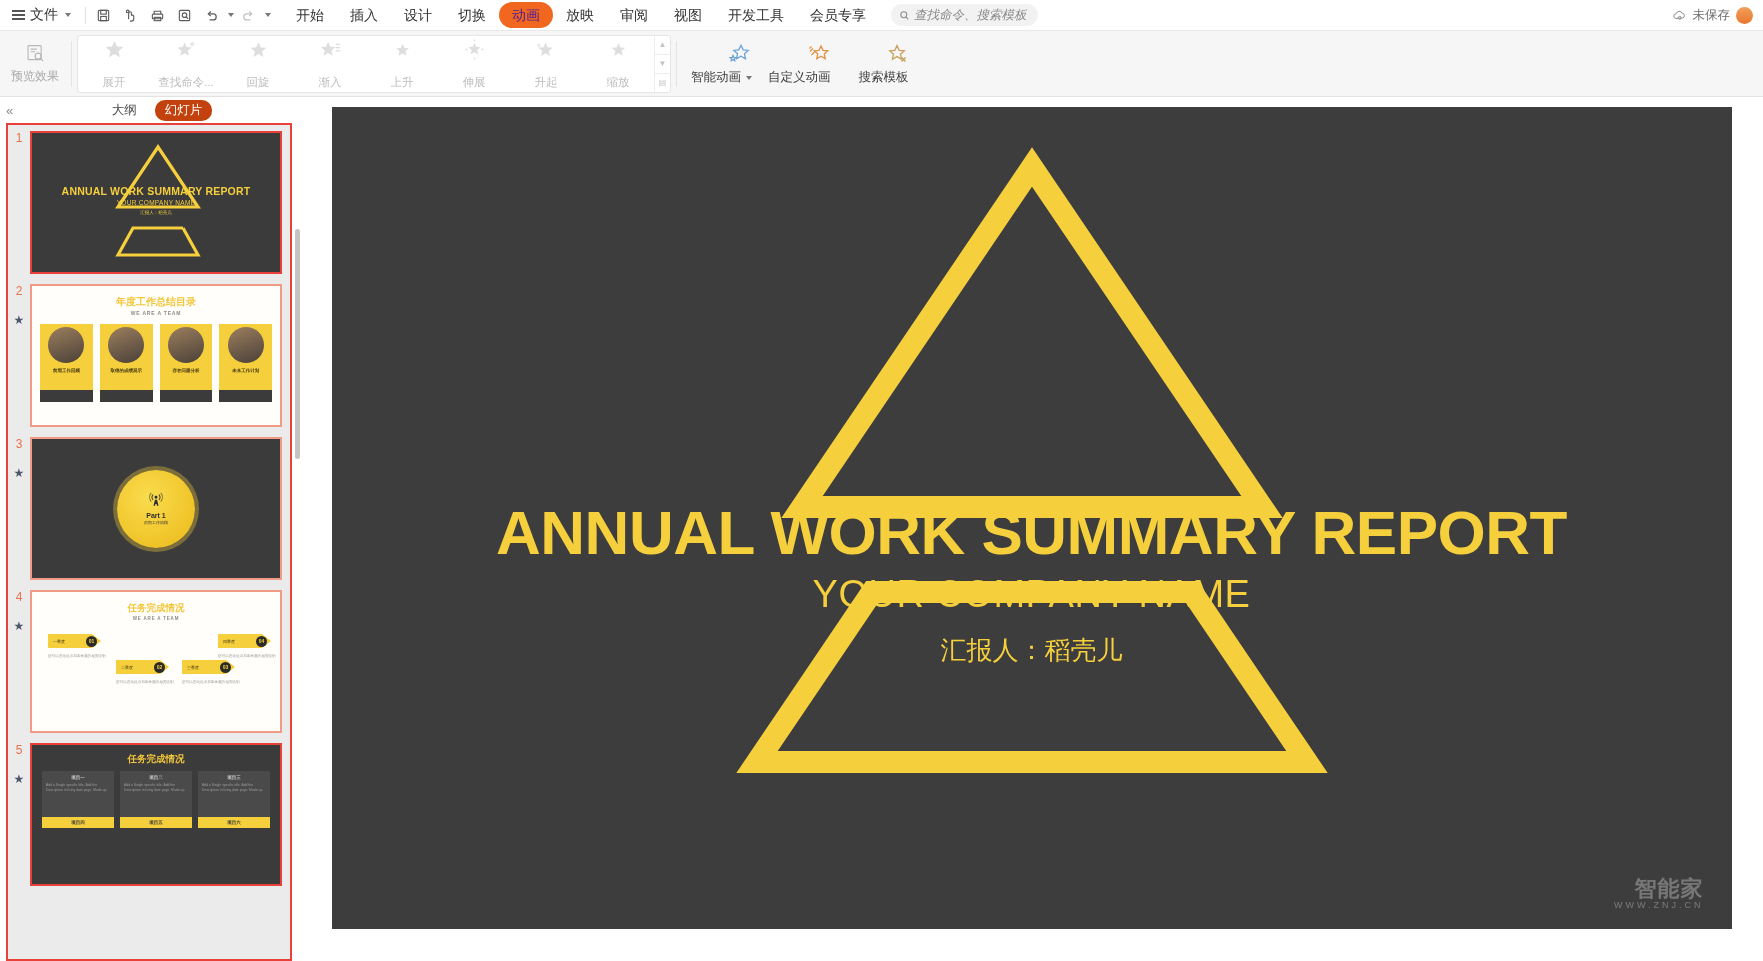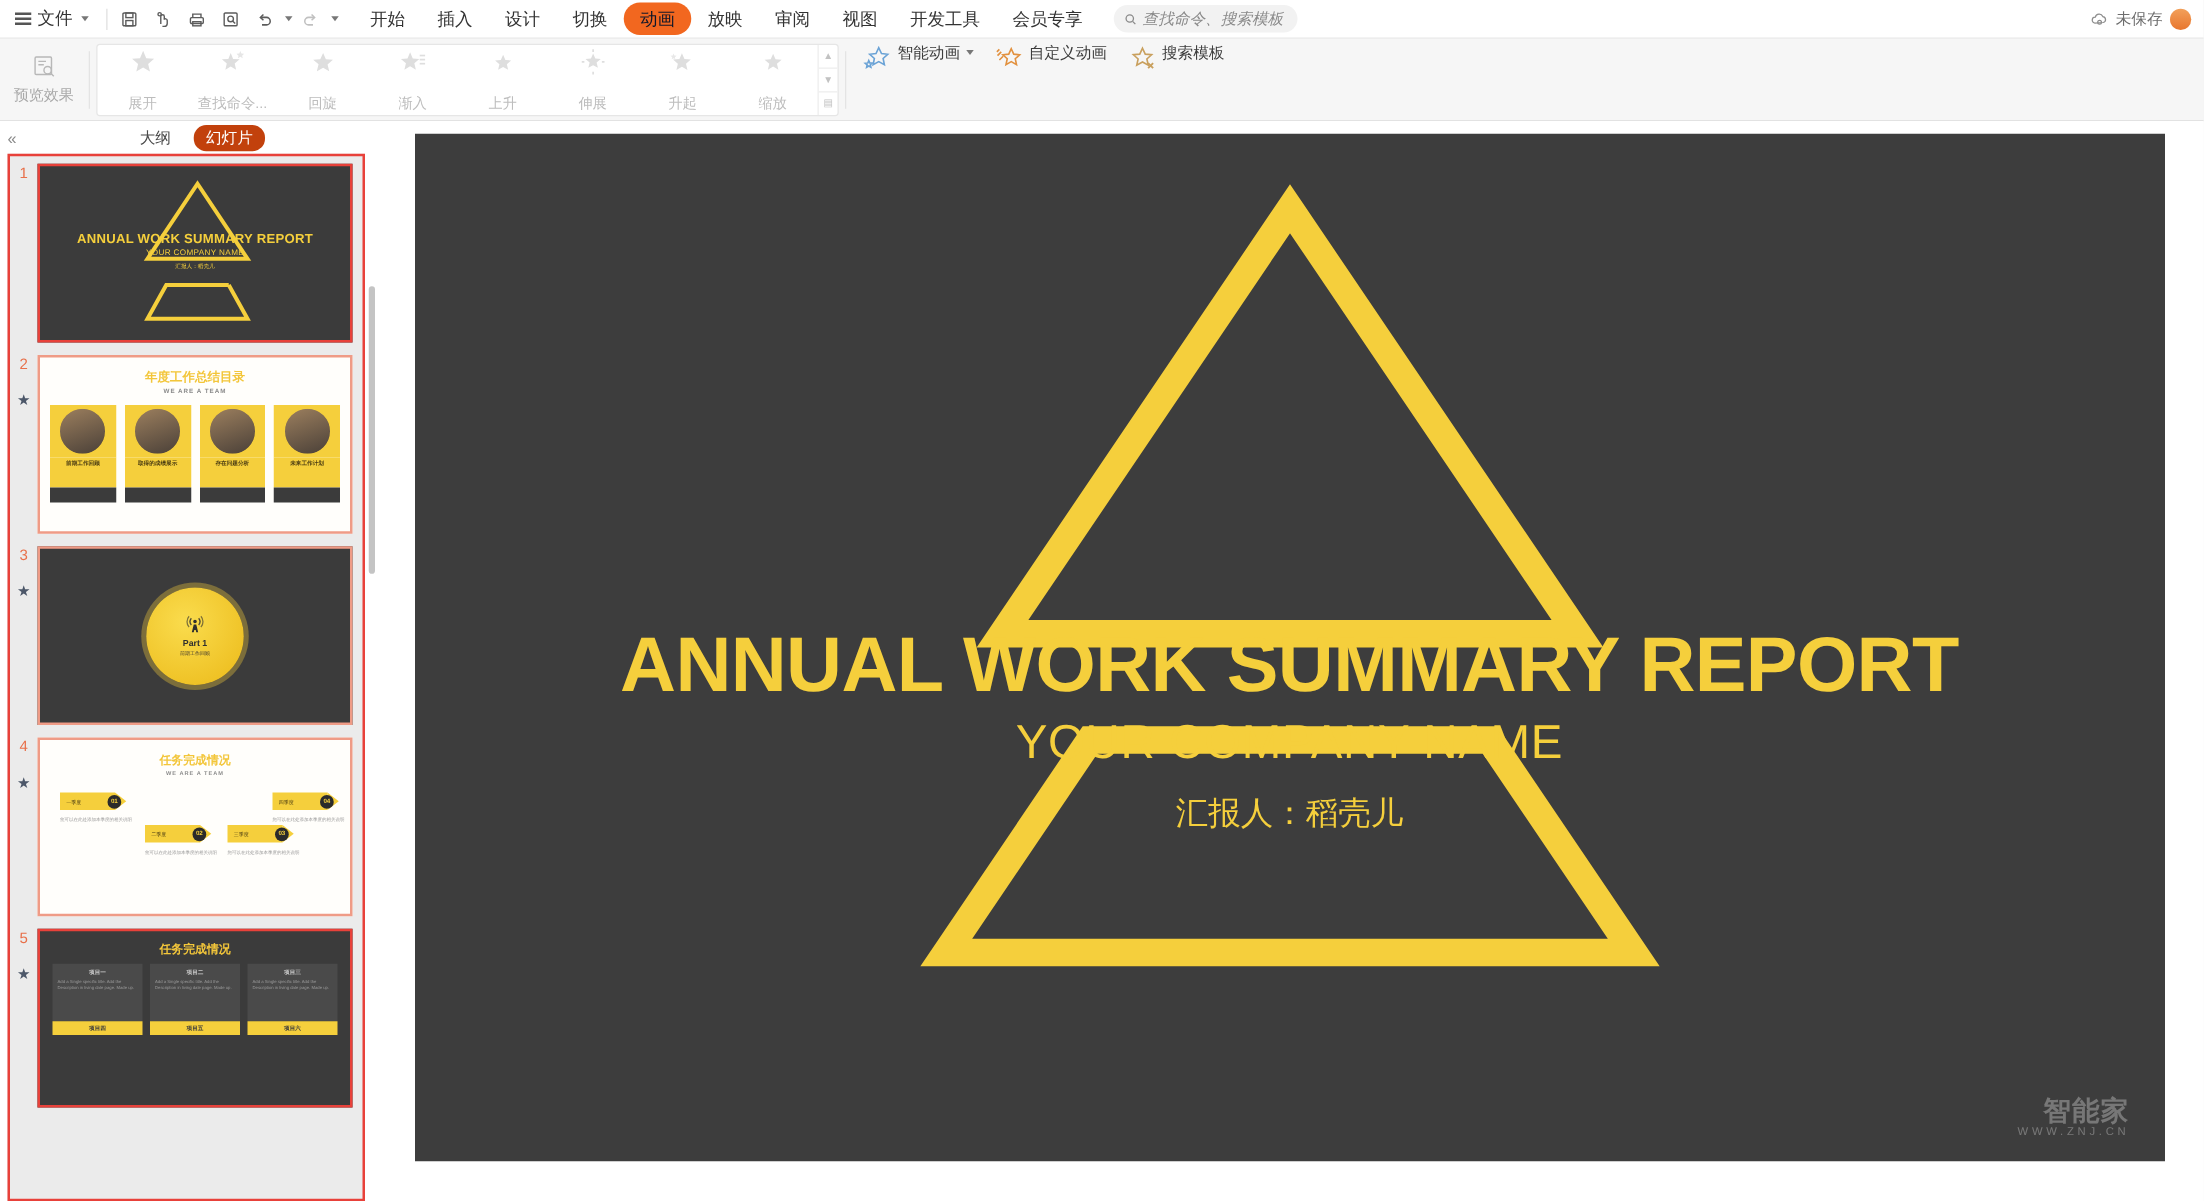--- a/index.html
+++ b/index.html
@@ -31,21 +31,21 @@
     width: 25px; height: 25px; display: flex; align-items: center;
     justify-content: center; border-radius: 3px; color: #5c5c5c;
   }
   .qbtn svg { display: block; }
   .qbtn.dim { opacity: .38; }
   .tabs { display: flex; align-items: center; margin-left: 12px; }
   .tab {
     font-size: 14px; color: #333; padding: 3px 13px;
     border-radius: 13px; line-height: 20px; white-space: nowrap;
   }
-  .tab.active { background: #f2671f; color: #0f172a; }
+  .tab.active { background: #f2671f; color: #4c1d95; }
   .searchbox {
     margin-left: 12px; display: flex; align-items: center; gap: 4px;
     background: #f2f2f2; border-radius: 12px; height: 22px;
     padding: 0 11px 0 8px; font-size: 12.5px; color: #8a8a8a; font-style: italic;
   }
   .mb-right {
     position: absolute; right: 10px; top: 0; height: 31px;
     display: flex; align-items: center; gap: 6px;
     font-size: 12.5px; color: #6d6d6d;
   }
@@ -77,22 +77,22 @@
   .gal-scroll {
     width: 16px; display: flex; flex-direction: column;
     border-left: 1px solid #ededed;
   }
   .gal-scroll span {
     flex: 1; display: flex; align-items: center; justify-content: center;
     color: #c2c2c2; font-size: 8px; border-bottom: 1px solid #ededed;
   }
   .gal-scroll span:last-child { border-bottom: none; }
   .big-btn {
-    min-width: 78px; height: 60px; display: flex; flex-direction: row;
-    align-items: flex-start; justify-content: center; gap: 4px;
+    min-width: 78px; height: 60px; display: flex; flex-direction: column;
+    align-items: flex-end; justify-content: center; gap: 4px;
     font-size: 12.5px; color: #3c3c3c; padding: 0 8px;
   }
   .big-btn .lbl { display: flex; align-items: center; gap: 3px; white-space: nowrap; }
   
   .workspace { display: flex; height: 864px; background: #fff; }
   .sidebar { width: 300px; position: relative; background: #fff; }
   .sb-head {
     height: 26px; display: flex; align-items: center; position: relative;
   }
   .collapse {

